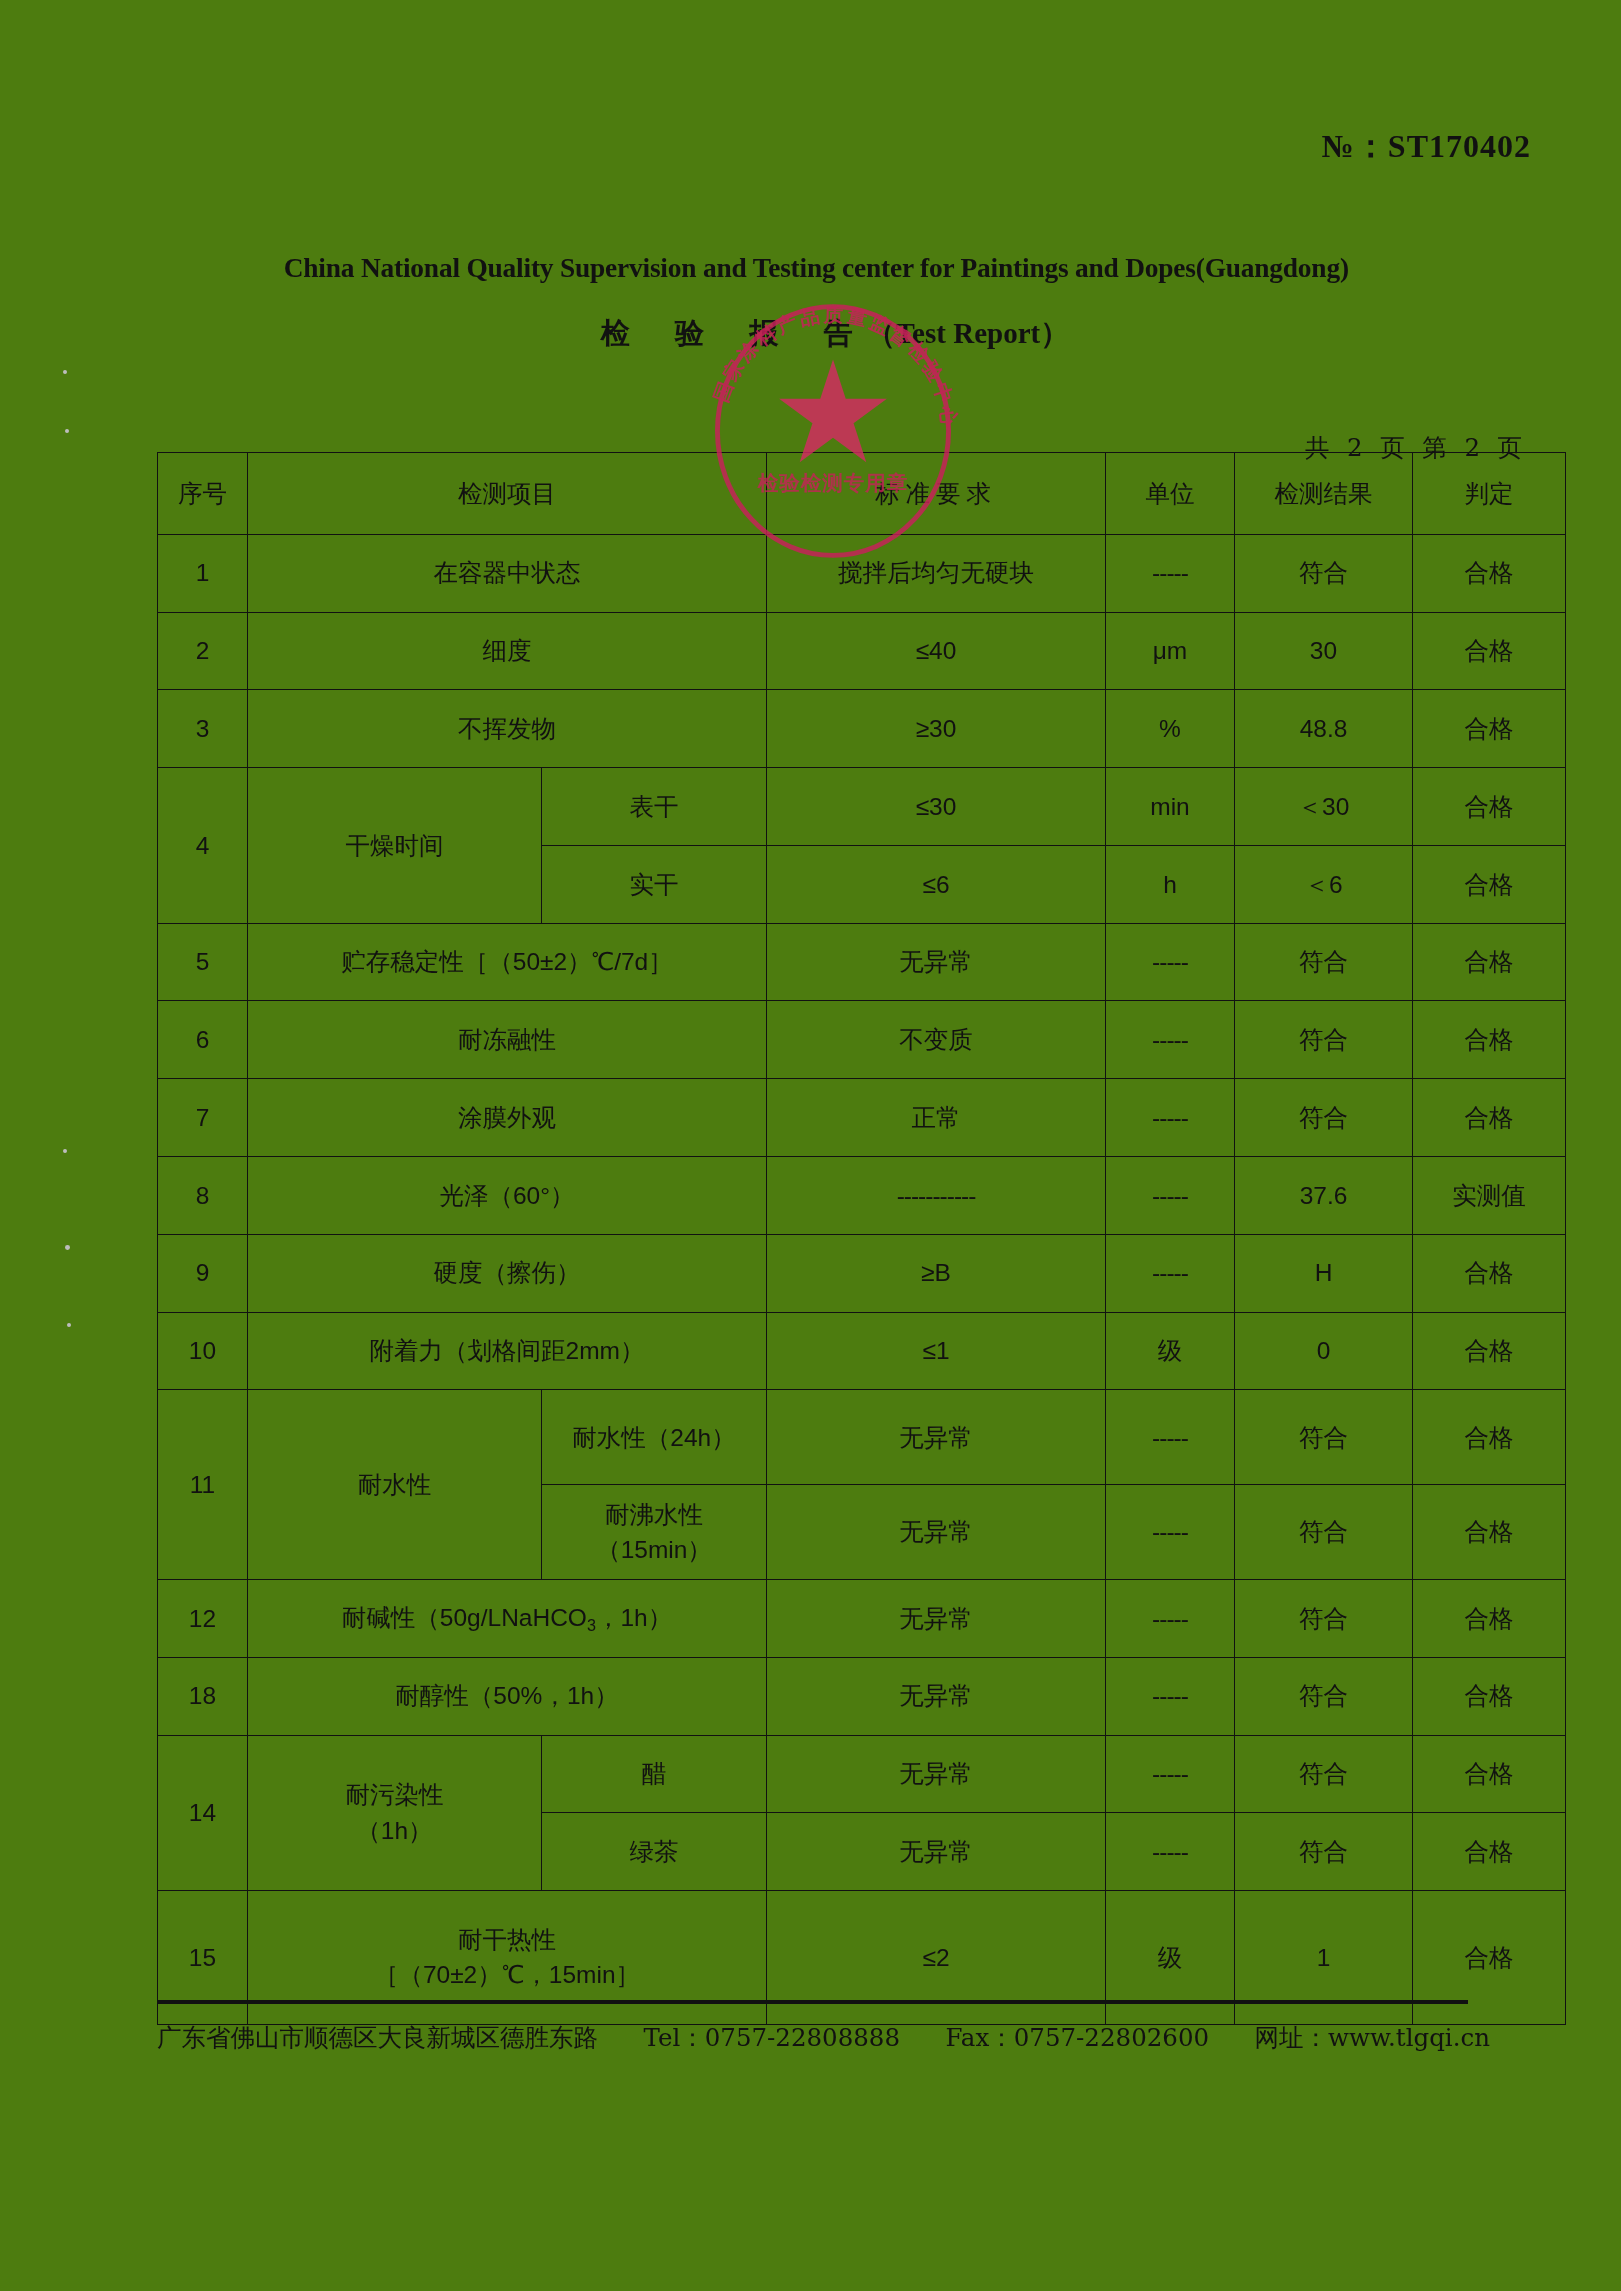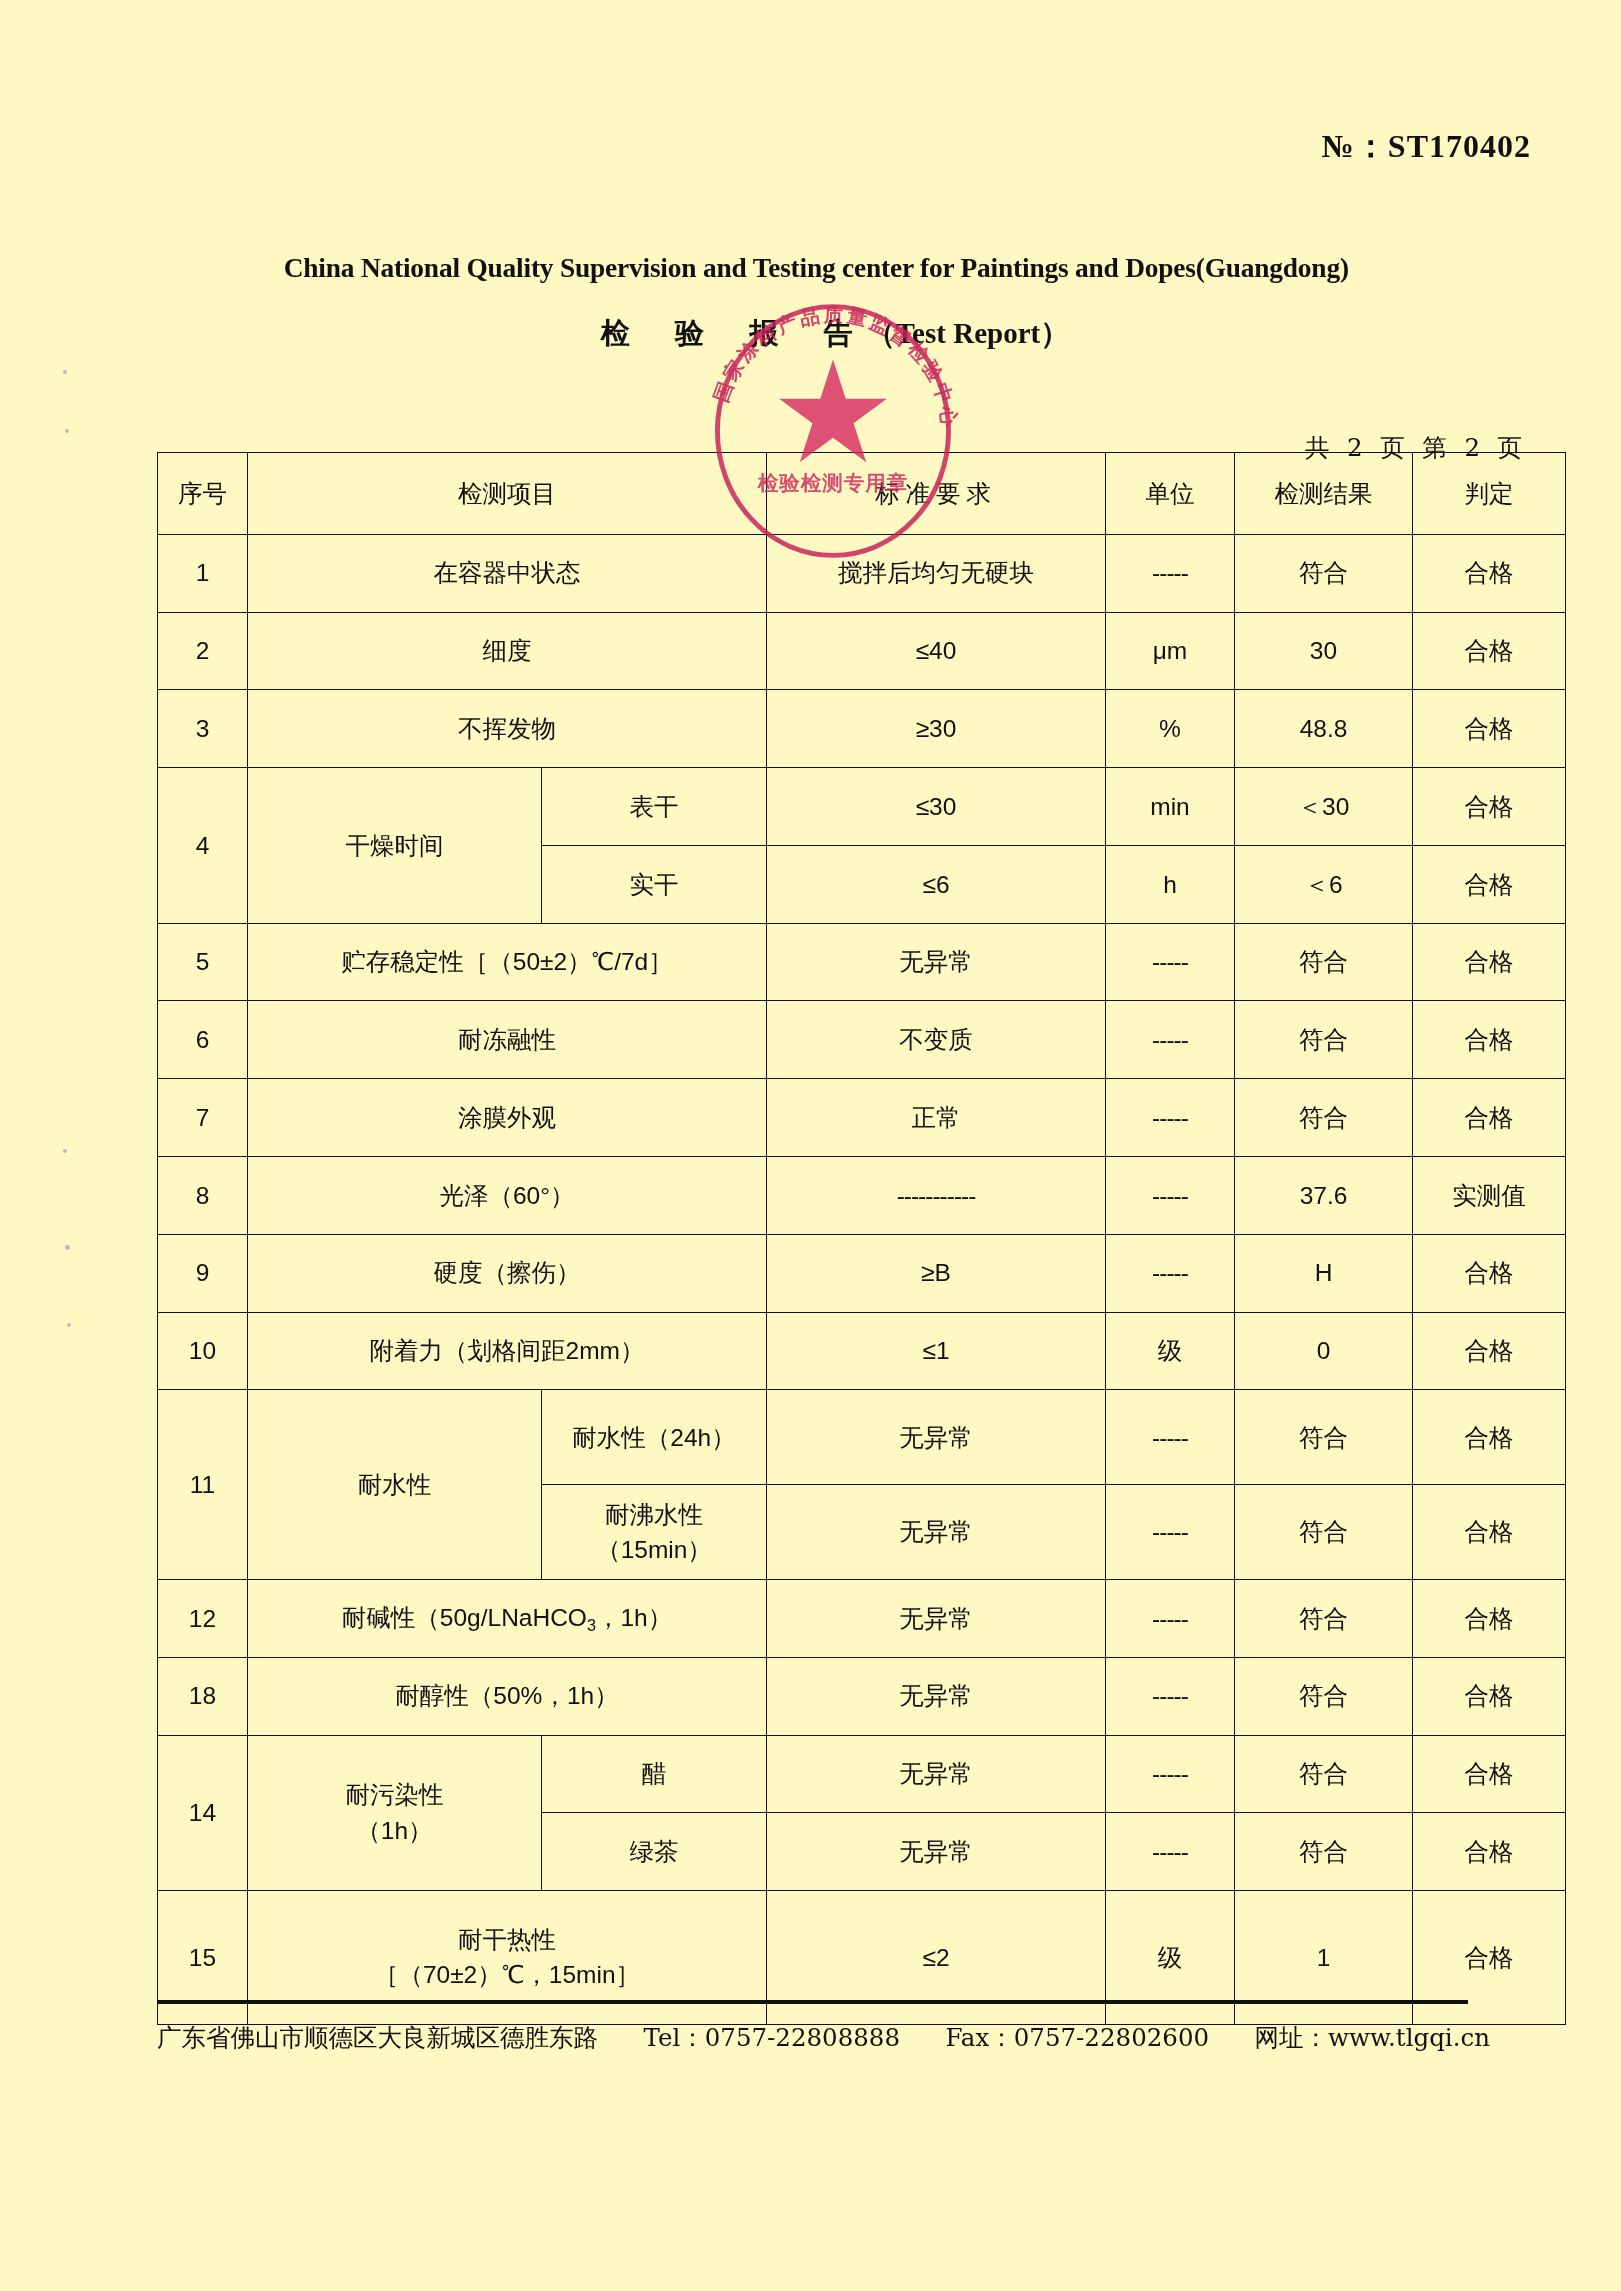--- a/index.html
+++ b/index.html
@@ -8,21 +8,21 @@
     background:#fdfdfb;
     font-family:"Liberation Serif","DejaVu Serif",serif;
     color:#111;
     position:relative;
     overflow:hidden;
   }
   .page{
     position:absolute;
     left:0;top:0;
     width:1621px;height:2292px;
-    background:#fef9c3;
+    background:#4d7c0f;
     box-shadow:none;
   }
   
   .report-no{
     position:absolute;
     right:90px;top:125px;
     font-size:32px;
     font-weight:bold;
     letter-spacing:1px;
     white-space:nowrap;

